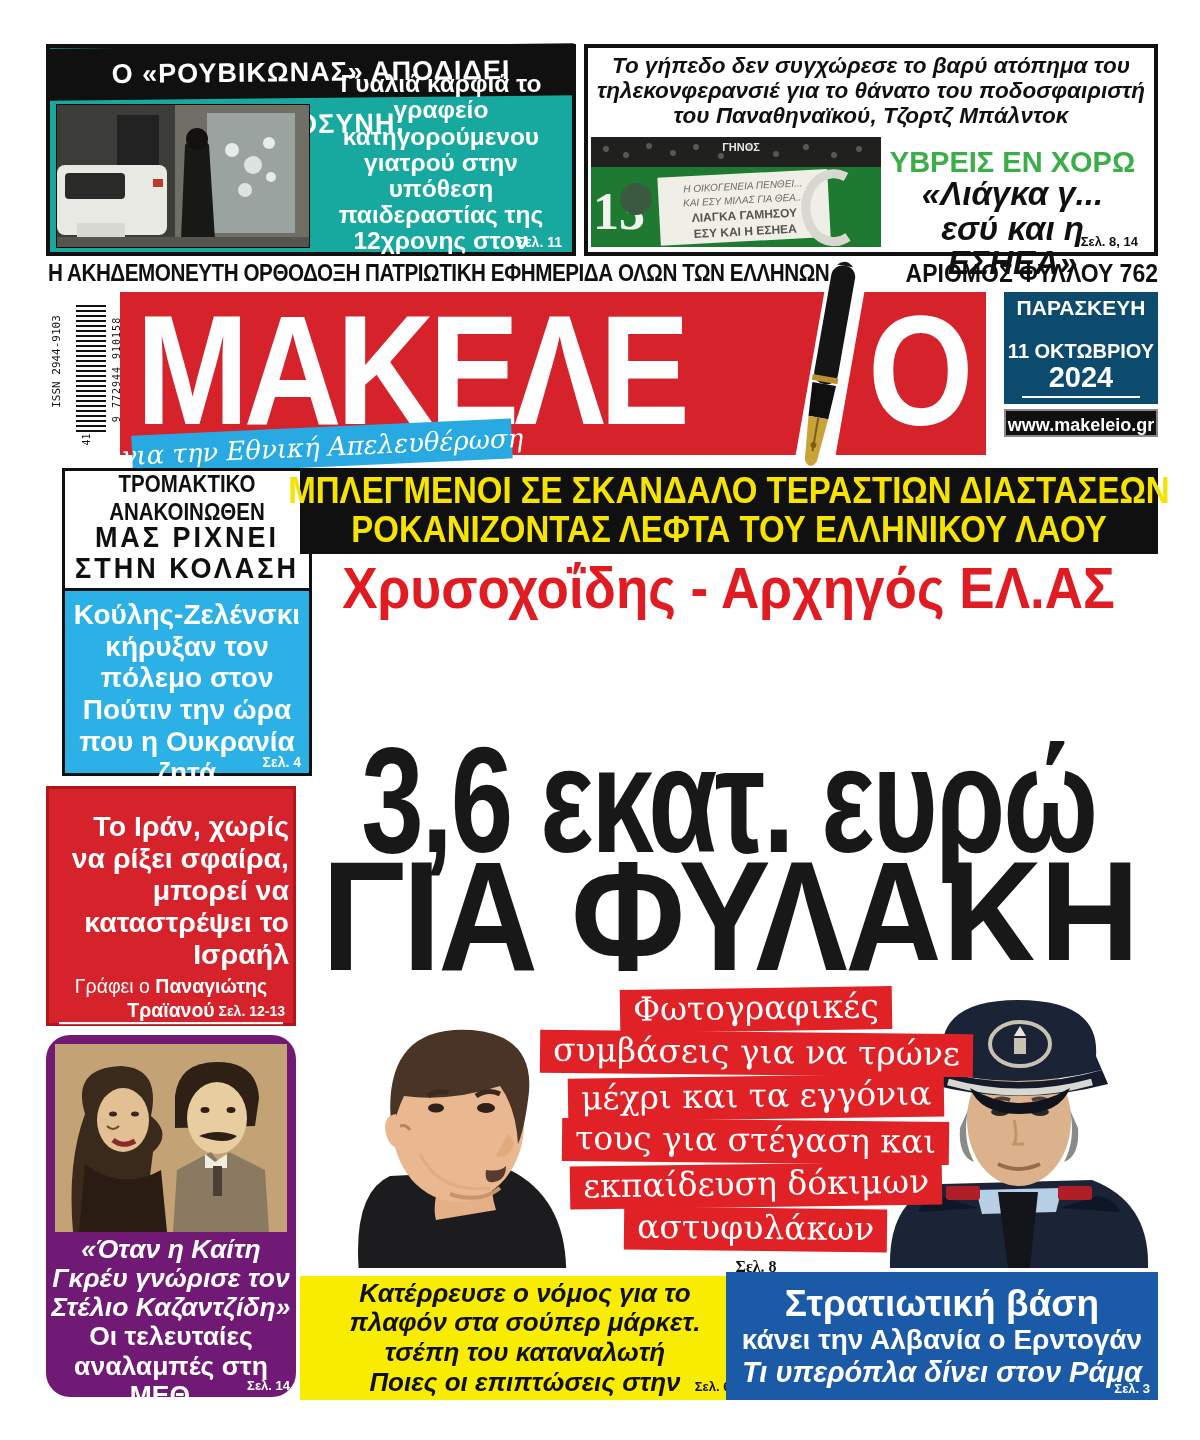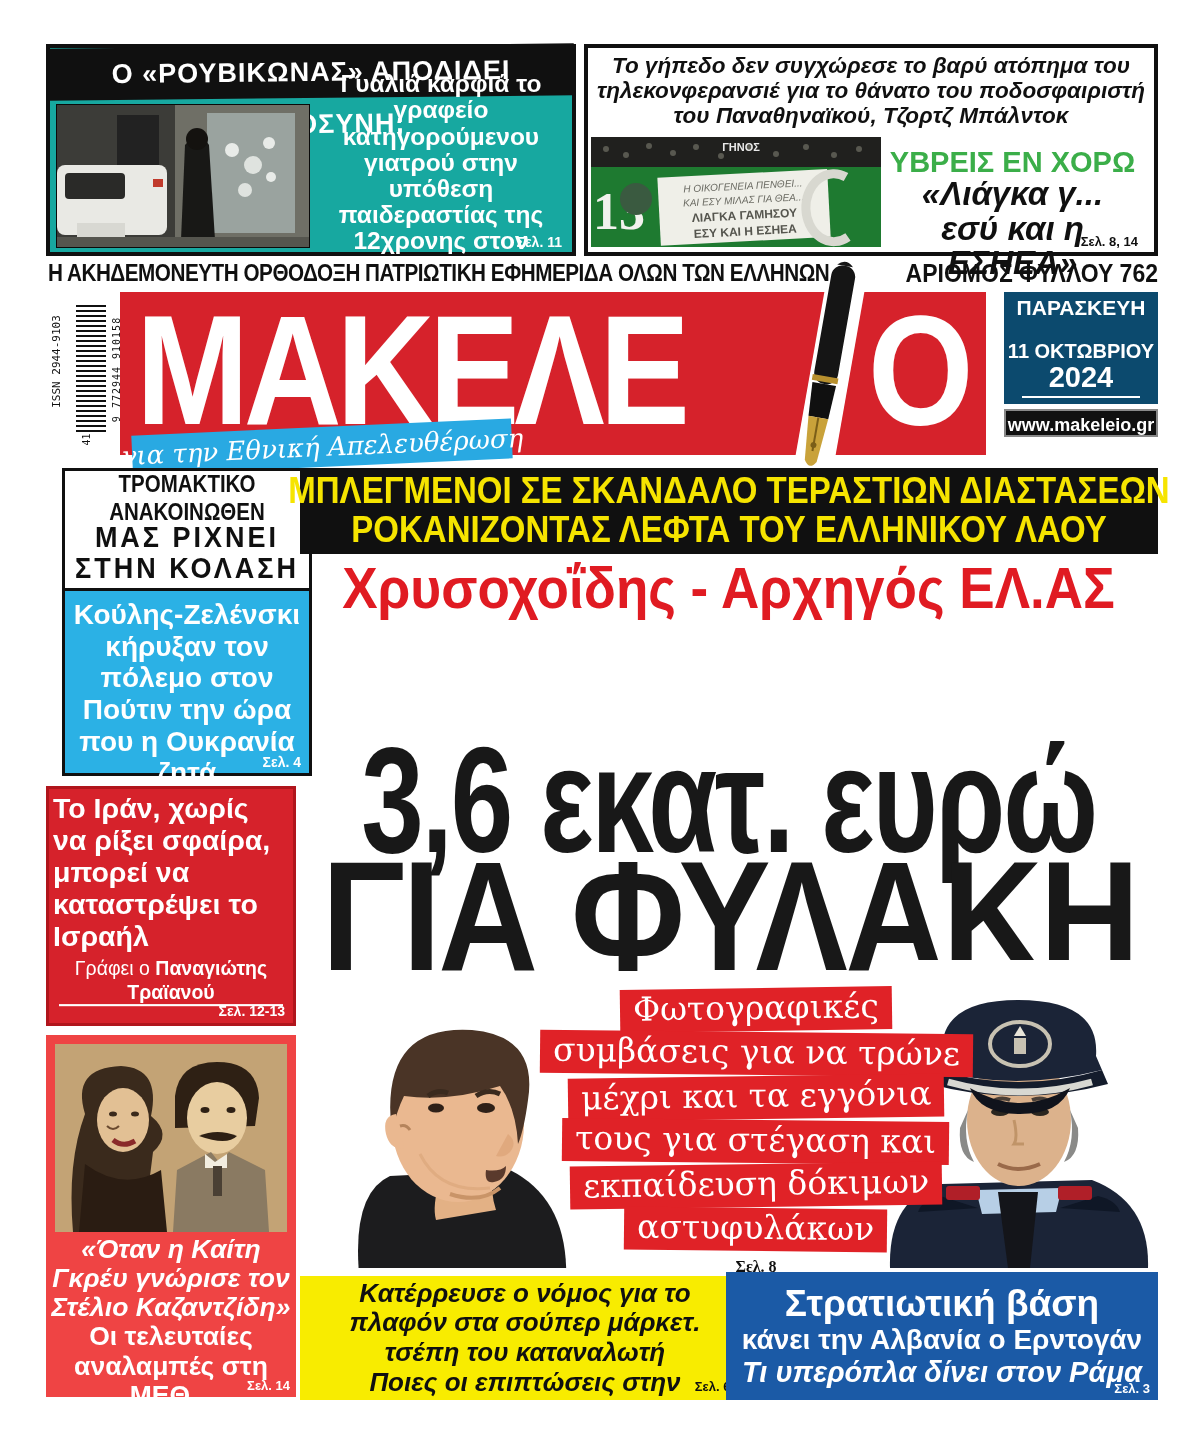--- a/index.html
+++ b/index.html
@@ -69,27 +69,27 @@
 
   
   #lc1{left:46px;top:468px;width:250px;height:308px;border:3px solid #101010;box-sizing:border-box;background:#2bb1e5;margin-left:16px;}
   #lc1-head{background:#fff;color:#101010;text-align:center;padding:3px 0 4px 0;border-bottom:3px solid #101010;}
   .lc1-h1{font-weight:bold;font-size:20.5px;letter-spacing:0;transform:scaleY(1.15);transform-origin:center;}
   .lc1-h2{font-weight:bold;font-size:27px;letter-spacing:3px;transform:scaleY(1.1);transform-origin:center;}
   #lc1-body{color:#fff;font-weight:bold;font-size:28px;line-height:1.13;text-align:center;padding:8px 2px 0 2px;}
   #lc1-ref{position:absolute;right:8px;bottom:3px;color:#fff;font-weight:bold;font-size:14px;}
 
   #lc2{left:46px;top:786px;width:250px;height:240px;background:#d6222b;border:3px solid #b0151c;box-sizing:border-box;}
-  #lc2-body{color:#fff;font-weight:bold;font-size:28.5px;line-height:1.12;text-align:left;padding:4px 4px 0 4px;}
+  #lc2-body{color:#fff;font-weight:bold;font-size:28.5px;line-height:1.12;text-align:right;padding:22px 4px 0 4px;}
   #lc2-byline{margin:4px 10px 0 10px;border-bottom:2px solid #fff;color:#fff;font-size:19.5px;text-align:center;
               font-family:"Liberation Sans",sans-serif;transform:scaleY(1.05);}
   #lc2-byline b{font-weight:bold;}
   #lc2-ref{position:absolute;right:8px;bottom:4px;color:#fff;font-weight:bold;font-size:14px;}
 
-  #lc3{left:46px;top:1035px;width:250px;height:362px;background:#ef4444;}
+  #lc3{left:46px;top:1035px;width:250px;height:362px;background:#701a75;border-radius:24px;}
   #lc3-photo{position:absolute;left:9px;top:9px;width:232px;height:188px;}
   #lc3-text{position:absolute;left:2px;top:200px;right:2px;color:#fff;text-align:center;line-height:1.1;}
   #lc3-quote{font-weight:bold;font-style:italic;font-size:26.5px;}
   #lc3-rest{font-weight:bold;font-size:26.5px;}
   #lc3-ref{position:absolute;right:6px;bottom:4px;color:#fff;font-weight:bold;font-size:13px;}
 
   
   #kicker{left:300px;top:468px;width:858px;height:86px;background:#101010;display:flex;flex-direction:column;
           align-items:center;justify-content:center;}
   .kicker-line{color:#f6e400;font-weight:bold;font-size:33px;line-height:1.18;white-space:nowrap;

